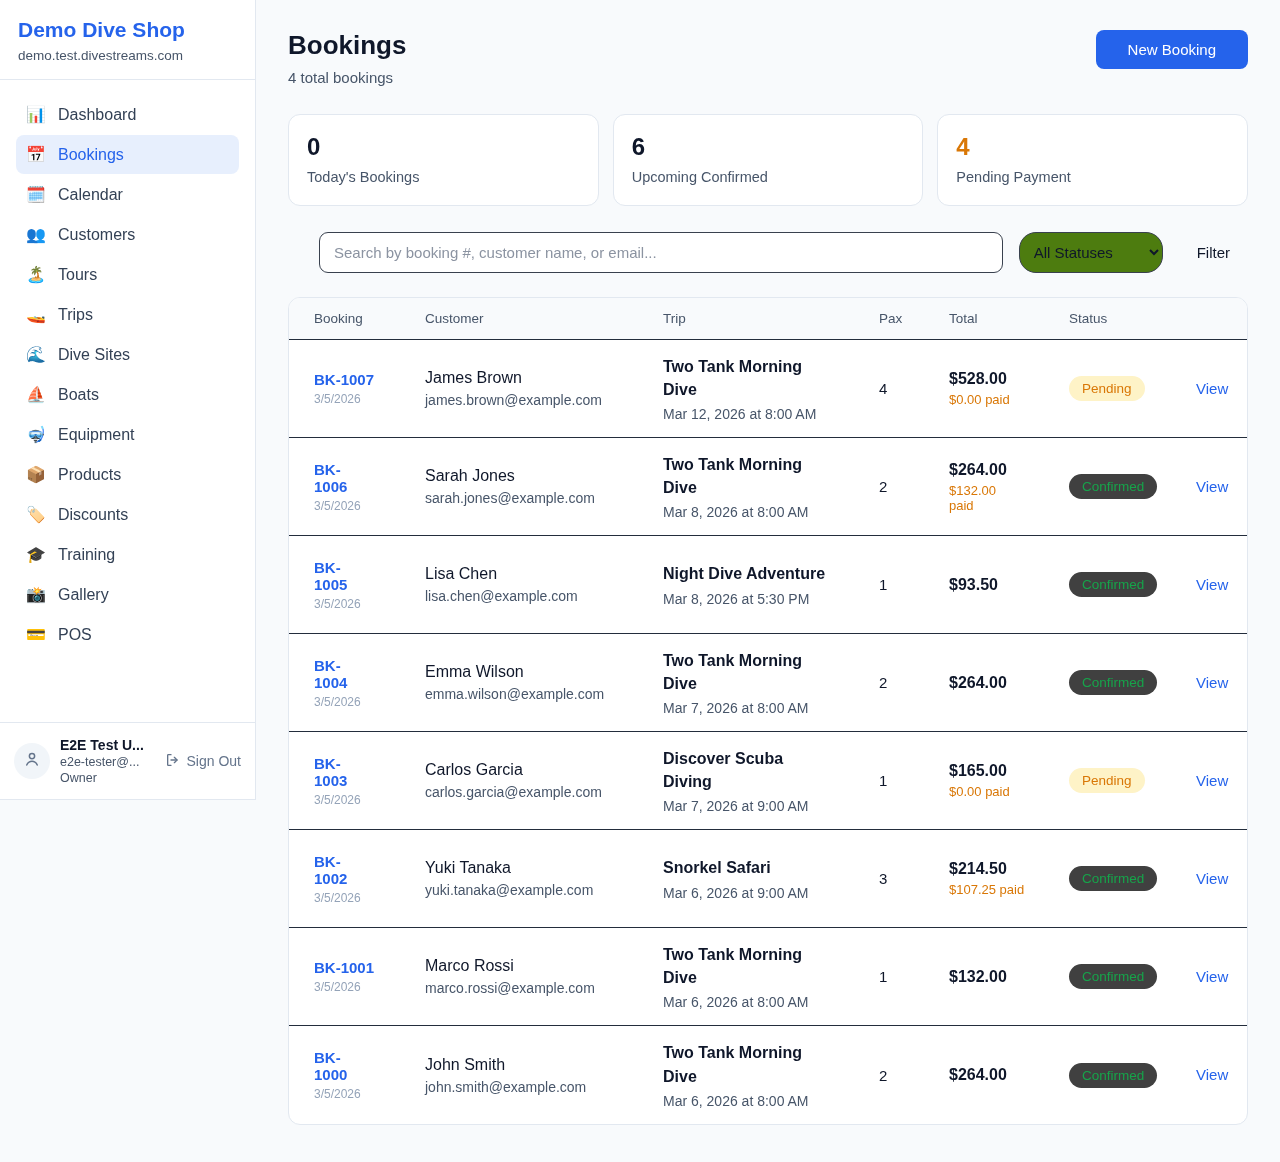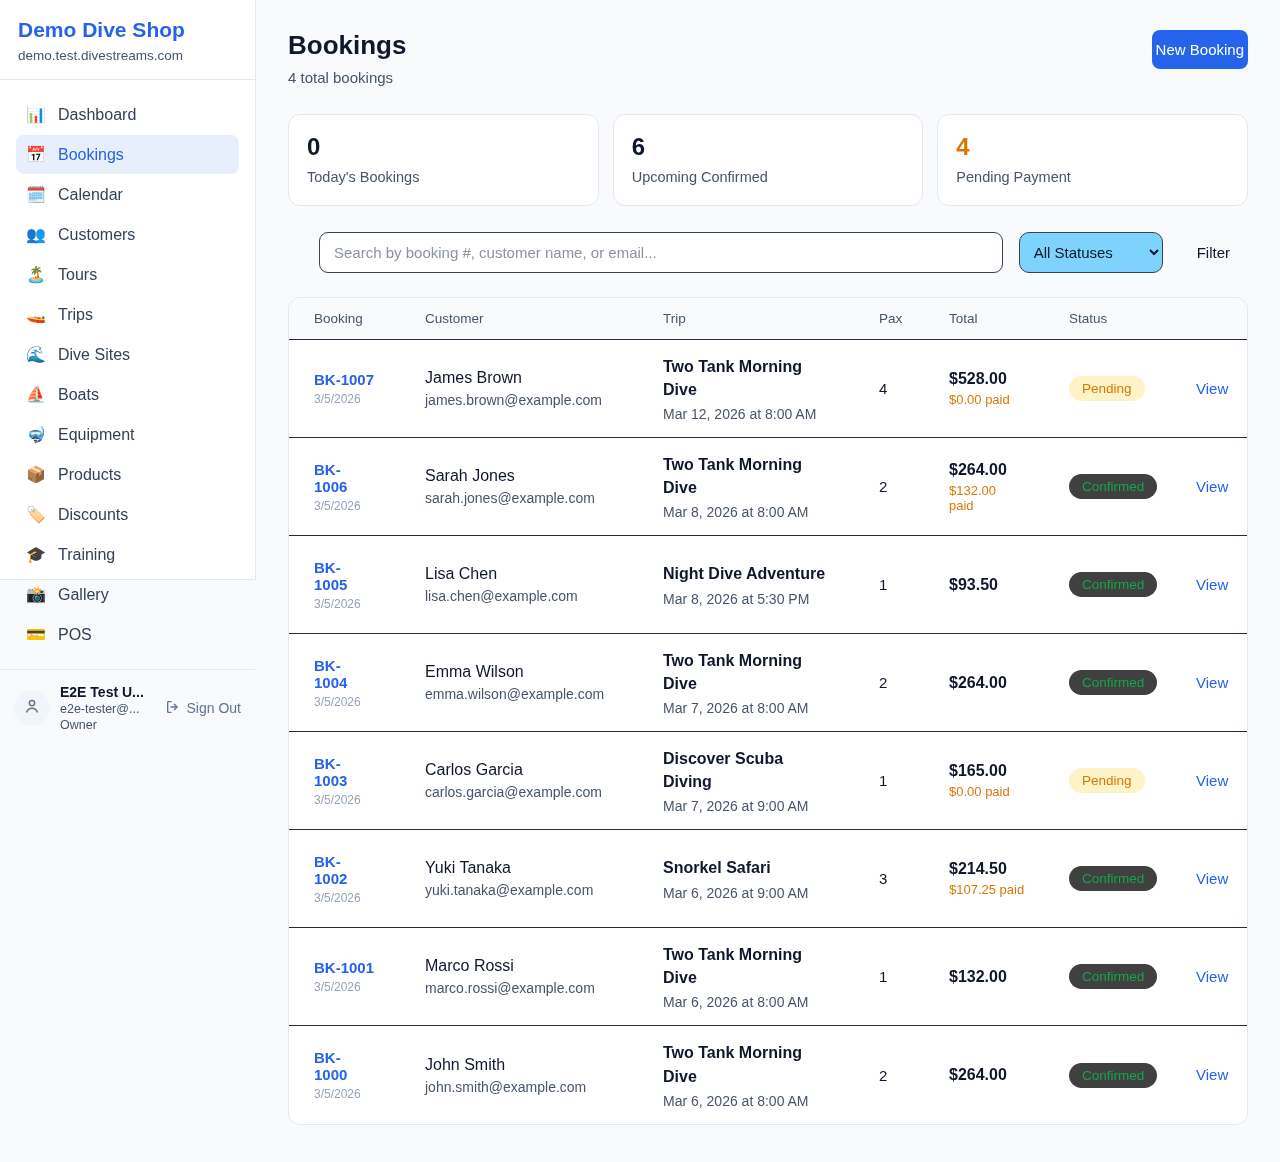--- a/index.html
+++ b/index.html
@@ -6,21 +6,21 @@
   html,body { width:1280px; height:1162px; }
   body {
     font-family:"Liberation Sans", sans-serif;
     background:#f8fafc;
     color:#0f172a;
     overflow:hidden;
     position:relative;
   }
   
   .sidebar {
-    position:absolute; left:0; top:0; width:256px; height:580px;
+    position:absolute; left:0; top:0; width:256px; height:800px;
     background:#ffffff; border-right:1px solid #e2e8f0; border-bottom:1px solid #e2e8f0;
     display:flex; flex-direction:column;
   }
   .logo-block { padding:18px 18px 16px 18px; border-bottom:1px solid #e2e8f0; }
   .shop-name { color:#2563eb; font-size:21px; font-weight:bold; margin-bottom:6px; }
   .shop-domain { color:#475569; font-size:13.5px; }
   .nav { padding:14px 8px; flex:1 1 auto; }
   .nav-item {
     display:flex; align-items:center; gap:12px;
     padding:10px 10px; margin:1px 8px; border-radius:8px;
@@ -43,41 +43,41 @@
     display:flex; align-items:center; gap:6px; color:#64748b;
     font-size:14px; cursor:pointer; white-space:nowrap;
   }
   
   .main { position:absolute; left:256px; top:0; width:1024px; padding:30px 32px; }
   .page-header { display:flex; justify-content:space-between; align-items:flex-start; }
   .page-title { font-size:26px; font-weight:bold; color:#0f172a; }
   .page-subtitle { font-size:15px; color:#475569; margin-top:8px; }
   .btn-primary {
     background:#2563eb; color:#fff; border:none; border-radius:8px;
-    font-size:15px; font-weight:500; padding:11px 4px; cursor:pointer;
+    font-size:15px; font-weight:500; padding:11px 32px; cursor:pointer;
     font-family:inherit;
   }
   
   .stats { display:flex; gap:14px; margin-top:28px; }
   .stat-card {
     flex:1 1 0; background:#fff; border:1px solid #e2e8f0; border-radius:12px;
     padding:18px 18px 20px 18px;
   }
   .stat-value { font-size:24px; font-weight:bold; }
   .stat-label { font-size:14.5px; color:#475569; margin-top:8px; }
   
   .filter-row { display:flex; align-items:center; gap:16px; margin-top:26px;margin-left:31px; }
   .search-input {
     flex:1 1 auto; height:41px; border:1px solid #39414e; border-radius:9px;
     padding:0 14px; font-size:15px; font-family:inherit; color:#0f172a; background:#fff;
   }
   .search-input::placeholder { color:#8b93a1; }
   .status-select {
-    height:41px; width:144px; border:1px solid #39414e; border-radius:10px;
-    background:#7dd3fc; font-size:15px; font-family:inherit; color:#0f172a; padding:0 10px;
+    height:41px; width:144px; border:1px solid #39414e; border-radius:17px;
+    background:#4d7c0f; font-size:15px; font-family:inherit; color:#0f172a; padding:0 10px;
     cursor:pointer;
   }
   .filter-btn {
     background:none; border:none; font-size:15px; color:#0f172a; cursor:pointer;
     font-family:inherit; padding:8px 18px;
   }
   
   .table-card {
     margin-top:24px; background:#fff; border:1px solid #e2e8f0; border-radius:12px;
     overflow:hidden;

